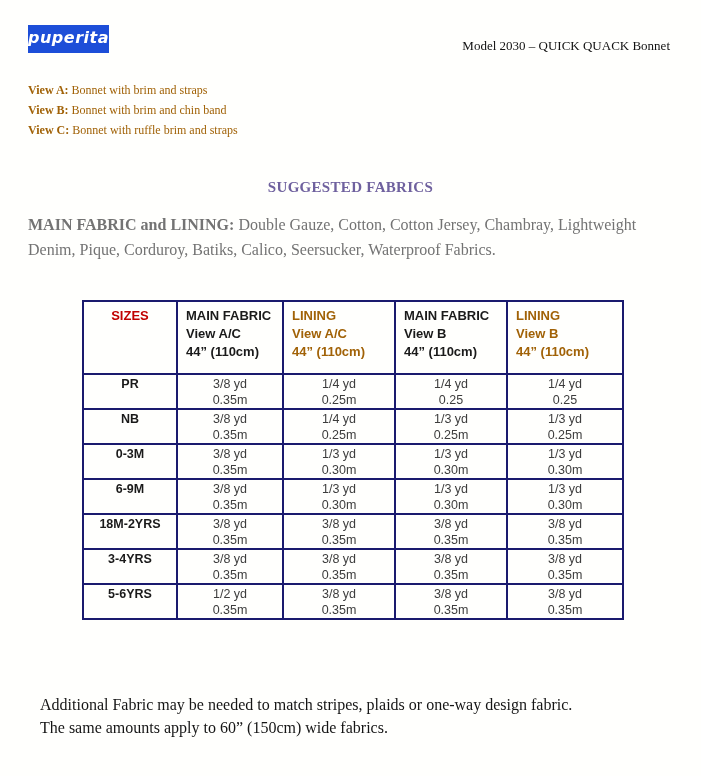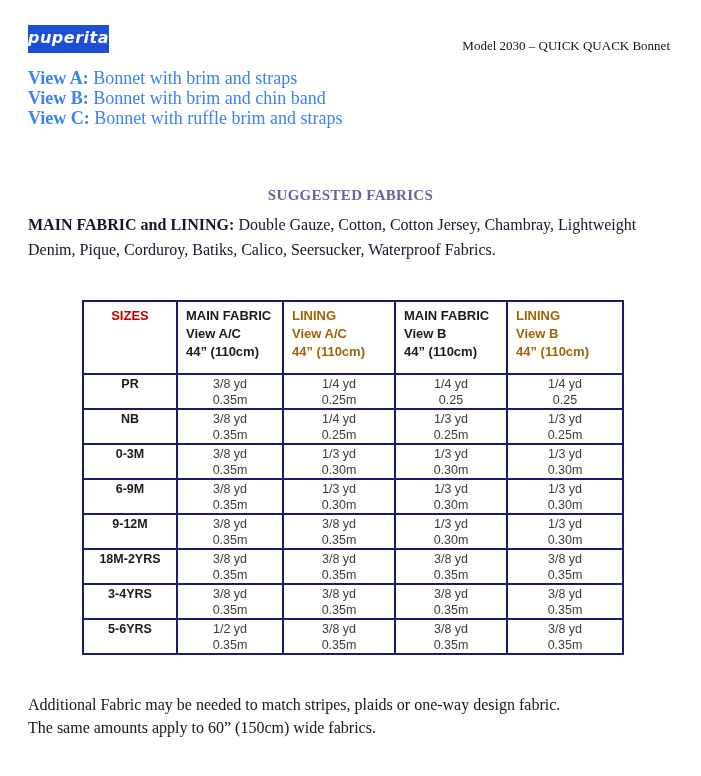--- a/index.html
+++ b/index.html
@@ -25,36 +25,36 @@
     text-align: center;
     letter-spacing: 0.5px;
   }
   .model-title {
     position: absolute; right: 31px; top: 38px;
     font-size: 13px; color: #111111;
   }
 
   
   .views {
-    position: absolute; left: 28px; top: 68px;
-    font-size: 18px; line-height: 20px;
-    color: #3b82f6;
+    position: absolute; left: 28px; top: 80px;
+    font-size: 12px; line-height: 20px;
+    color: #a16207;
   }
   .views .vlabel { font-weight: bold; }
 
   
   .sf-heading {
     position: absolute; left: 0; top: 179px; width: 701px;
     text-align: center;
     font-size: 15px; font-weight: bold;
-    color: #6f619e; letter-spacing: 0.3px; margin-top: 8px;
+    color: #6f619e; letter-spacing: 0.3px;
   }
   .fabric-paragraph {
     position: absolute; left: 28px; top: 212px; width: 620px;
-    font-size: 16px; line-height: 25px; color: #0f172a;
+    font-size: 16px; line-height: 25px; color: #737373;
   }
   .fabric-paragraph .lead { font-weight: bold; }
 
   
   .fabric-table {
     position: absolute; left: 82px; top: 300px;
     border-collapse: collapse;
     table-layout: fixed;
     font-family: "Liberation Sans", "DejaVu Sans", sans-serif;
   }
@@ -75,21 +75,21 @@
   .fabric-table td {
     height: 35px;
     padding-top: 1px;
     font-size: 12.5px; line-height: 16px;
     text-align: center; color: #3d3d3d;
   }
   .fabric-table td.size-cell { font-weight: bold; color: #1a1a1a; }
 
   
   .footer-note {
-    position: absolute; left: 28px; top: 693px; width: 650px;
+    position: absolute; left: 40px; top: 693px; width: 650px;
     font-size: 16px; line-height: 23px; color: #151515;
   }
 </style>
 </head>
 <body>
 
 <div class="page">
 
   <div class="logo">puperita</div>
 
@@ -213,39 +213,20 @@
           <td>
             <div>1/3 yd</div>
             <div>0.30m</div>
           </td>
           <td>
             <div>1/3 yd</div>
             <div>0.30m</div>
           </td>
         </tr>
         <tr>
-          <td class="size-cell">9-12M</td>
-          <td>
-            <div>3/8 yd</div>
-            <div>0.35m</div>
-          </td>
-          <td>
-            <div>3/8 yd</div>
-            <div>0.35m</div>
-          </td>
-          <td>
-            <div>1/3 yd</div>
-            <div>0.30m</div>
-          </td>
-          <td>
-            <div>1/3 yd</div>
-            <div>0.30m</div>
-          </td>
-        </tr>
-        <tr>
           <td class="size-cell">18M-2YRS</td>
           <td>
             <div>3/8 yd</div>
             <div>0.35m</div>
           </td>
           <td>
             <div>3/8 yd</div>
             <div>0.35m</div>
           </td>
           <td>

